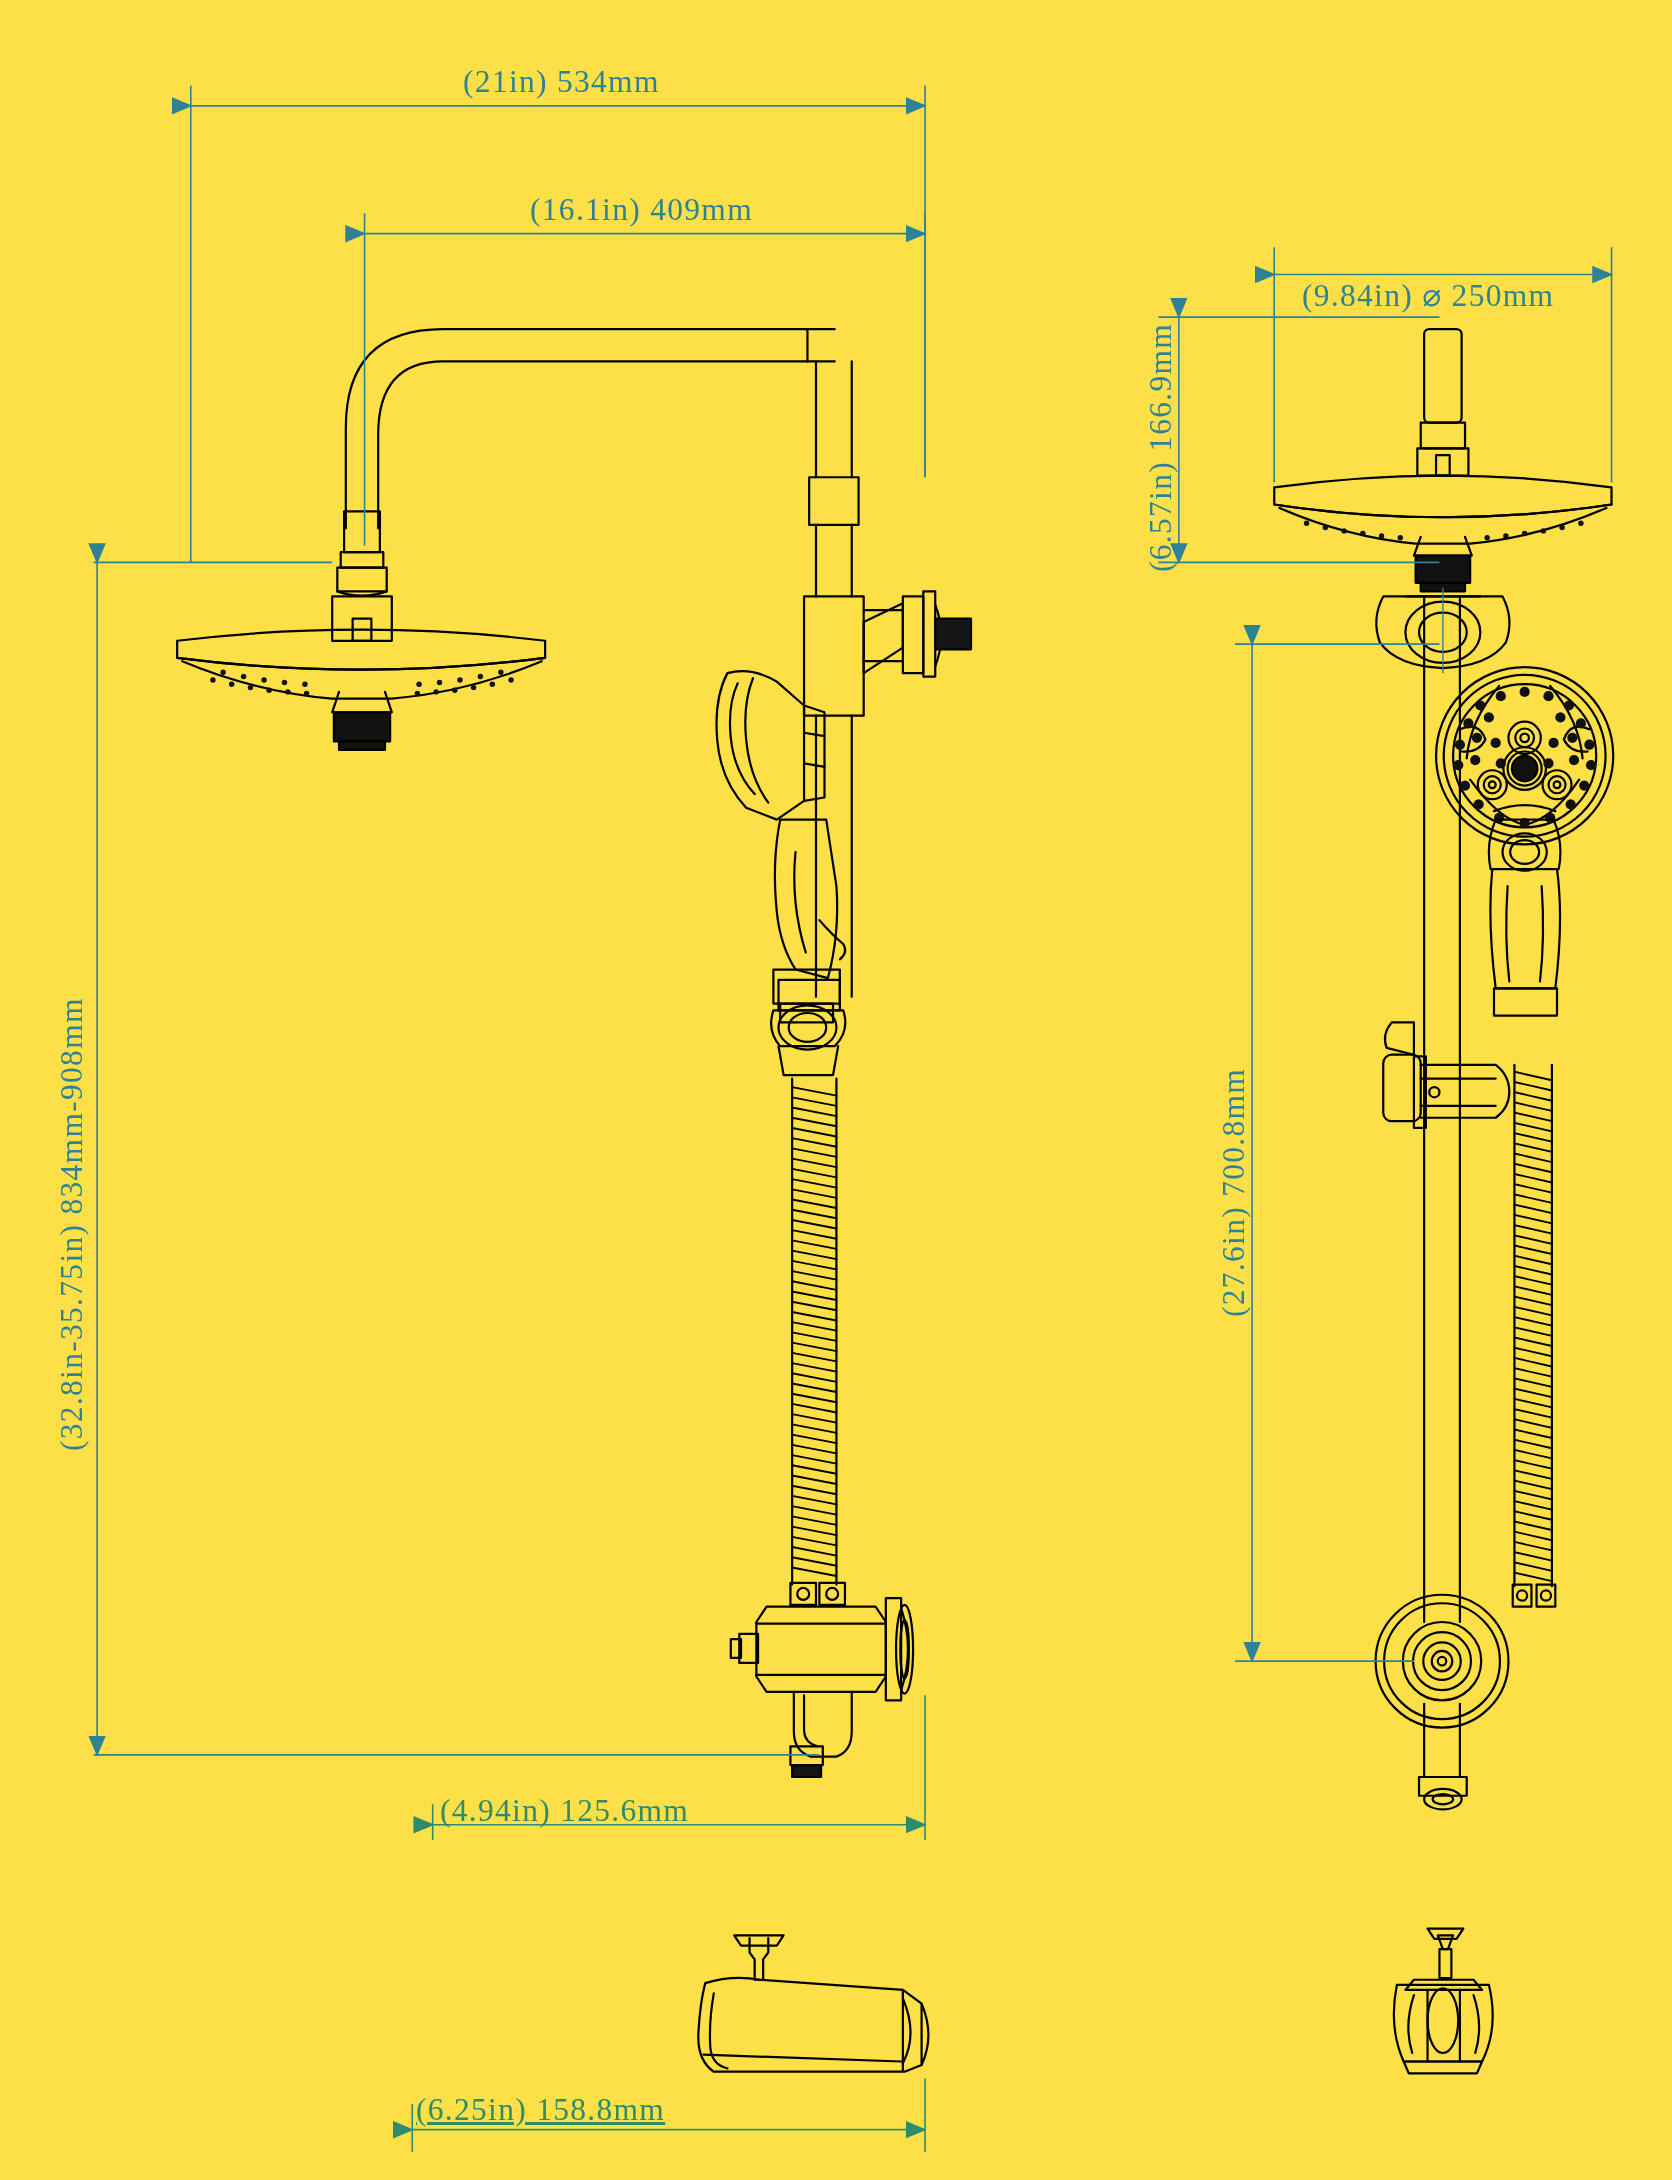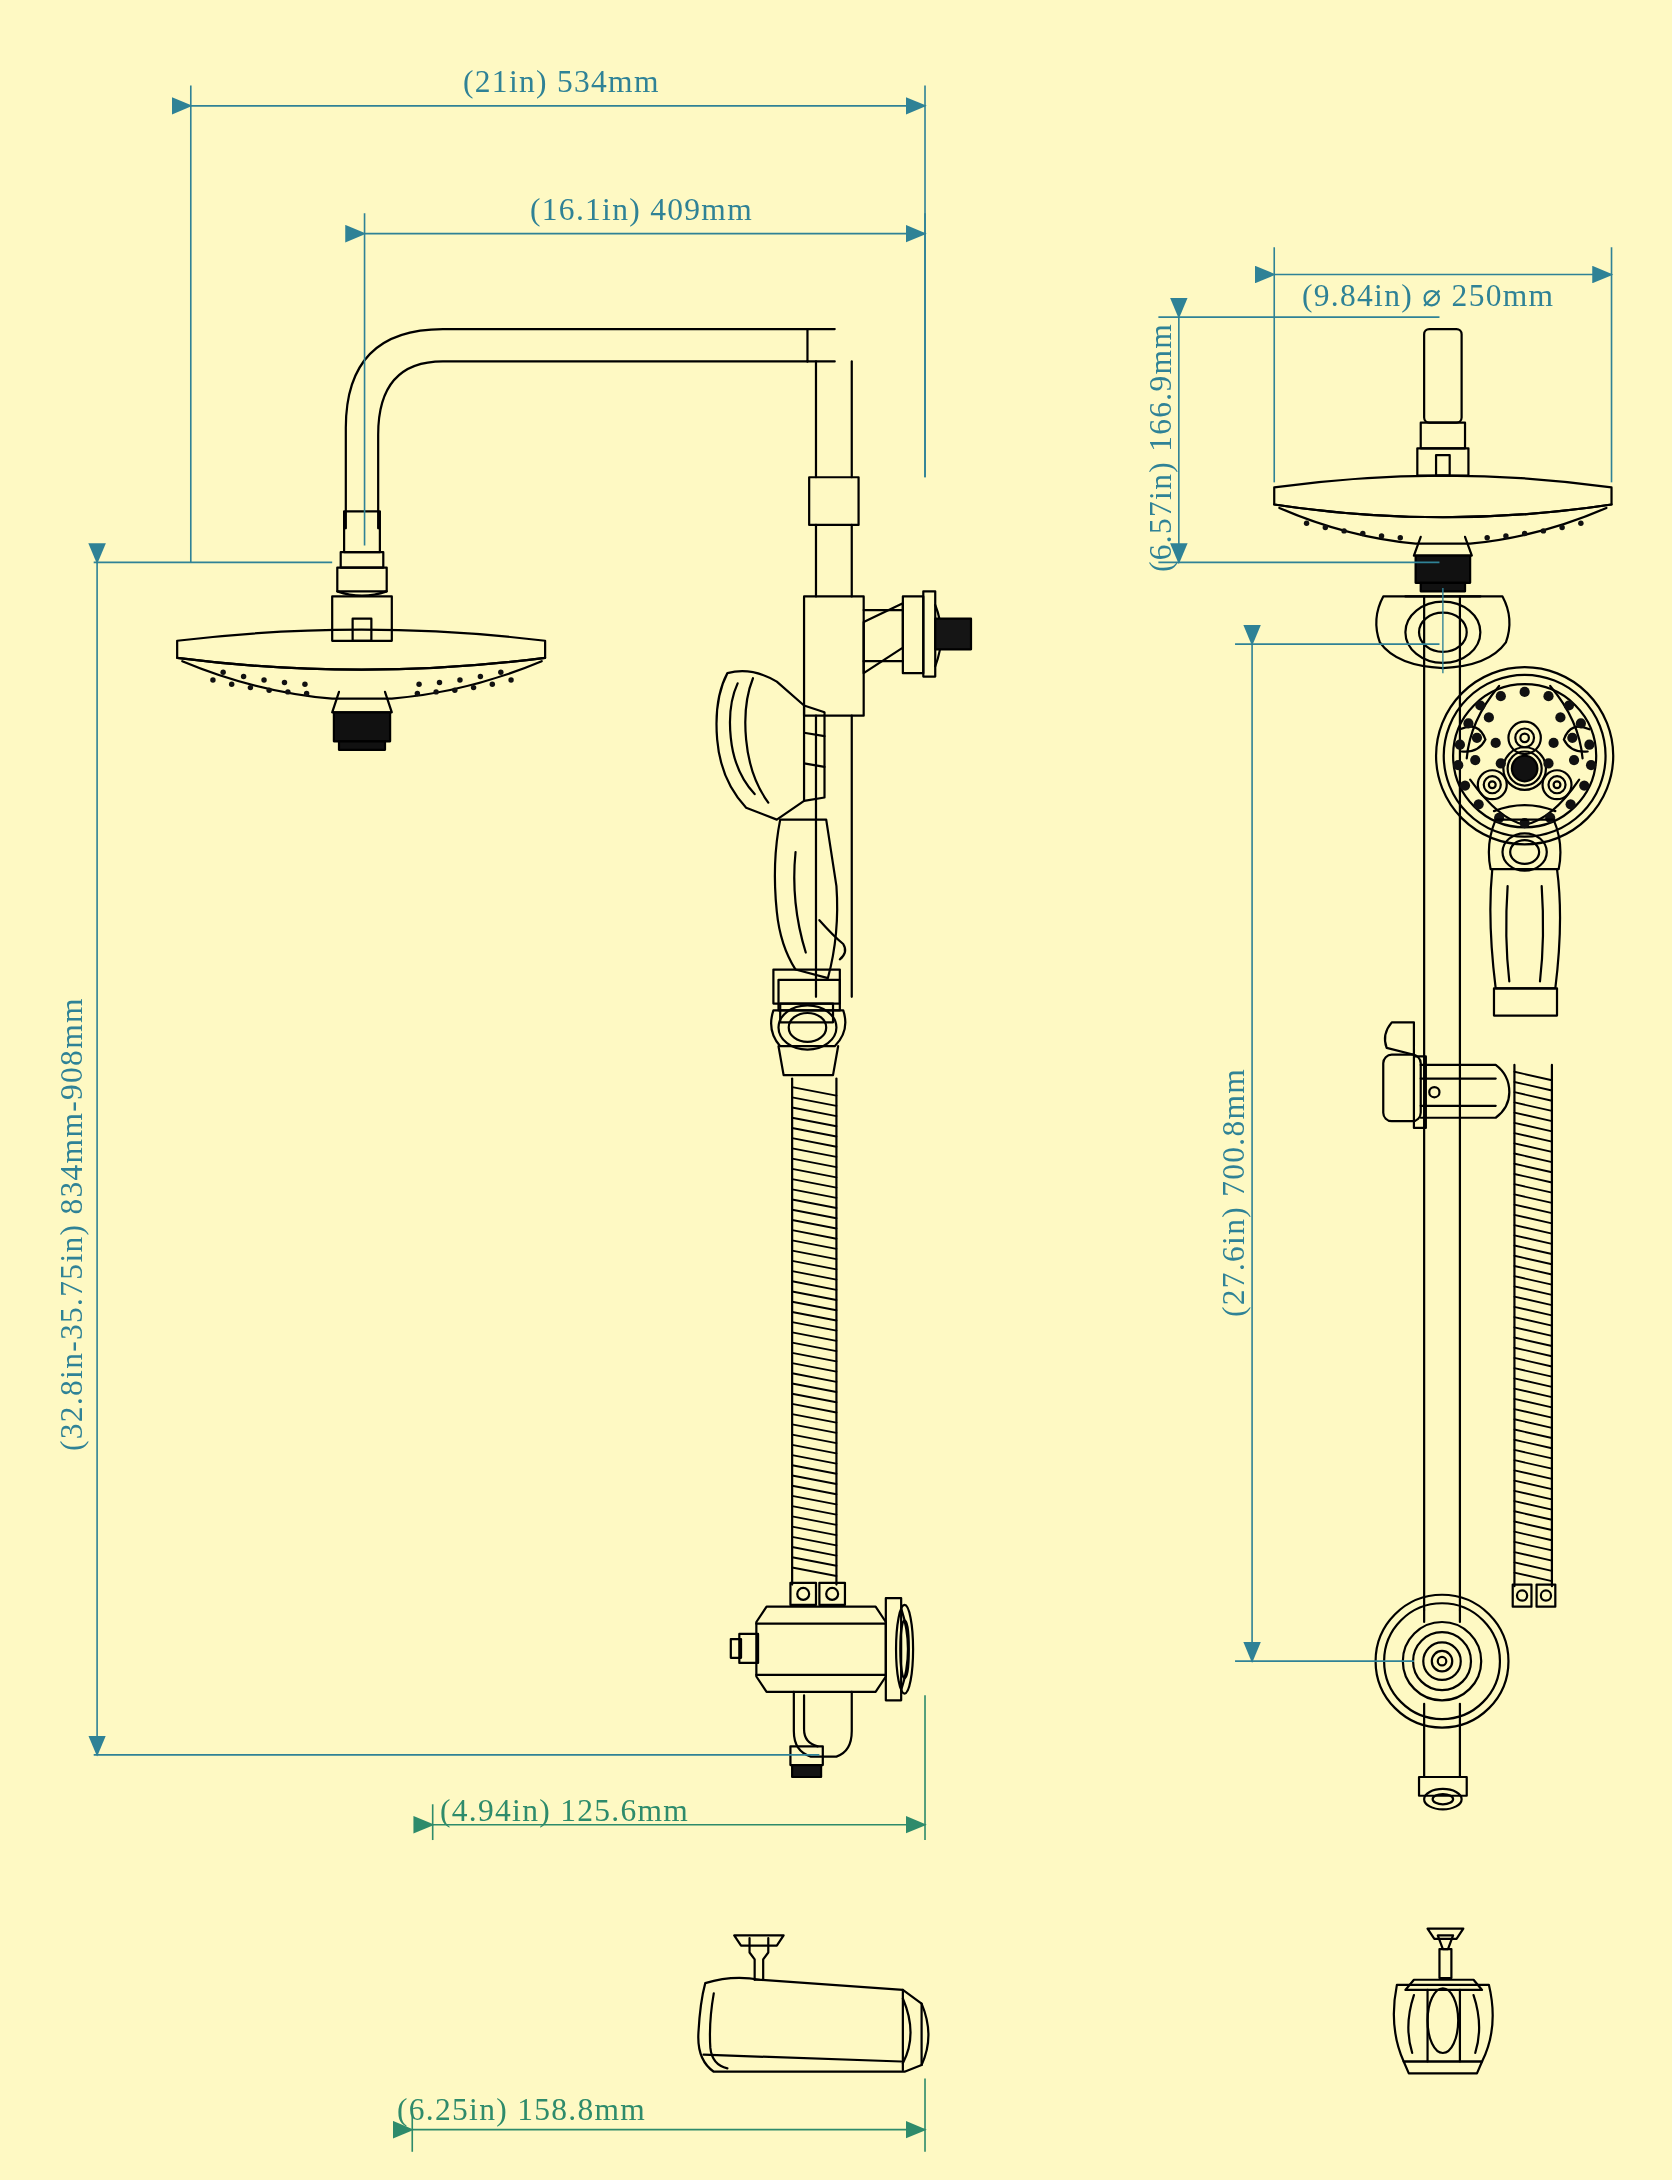--- a/index.html
+++ b/index.html
@@ -8,21 +8,21 @@
     padding: 0;
     background: #ffffff;
   }
   body {
     font-family: "Liberation Serif", "DejaVu Serif", serif;
   }
   #sheet {
     position: relative;
     width: 1672px;
     height: 2181px;
-    background: #fef9c3;
+    background: #fde047;
     overflow: hidden;
   }
   #sheet svg.layer {
     position: absolute;
     left: 0;
     top: 0;
     width: 1672px;
     height: 2181px;
   }
   .dimtext {
@@ -478,16 +478,16 @@
   <div class="dimtext" style="left:1302px; top:232px;margin-top:48px;">(9.84in) ⌀ 250mm</div>
 
   <div class="dimtext rot90" style="left:1145px; top:572px;">(6.57in) 166.9mm</div>
 
   <div class="dimtext rot90" style="left:56px; top:1451px;">(32.8in-35.75in) 834mm-908mm</div>
 
   <div class="dimtext rot90" style="left:1218px; top:1317px;">(27.6in) 700.8mm</div>
 
   <div class="dimtext green" style="left:440px; top:1795px;">(4.94in) 125.6mm</div>
 
-  <div class="dimtext green" style="left:397px; top:2094px;">(6.25in) 158.8mm</div>
+  <div class="dimtext green" style="left:416px; top:2094px;text-decoration:underline;">(6.25in) 158.8mm</div>
 
 </div>
 
 
 </body></html>

